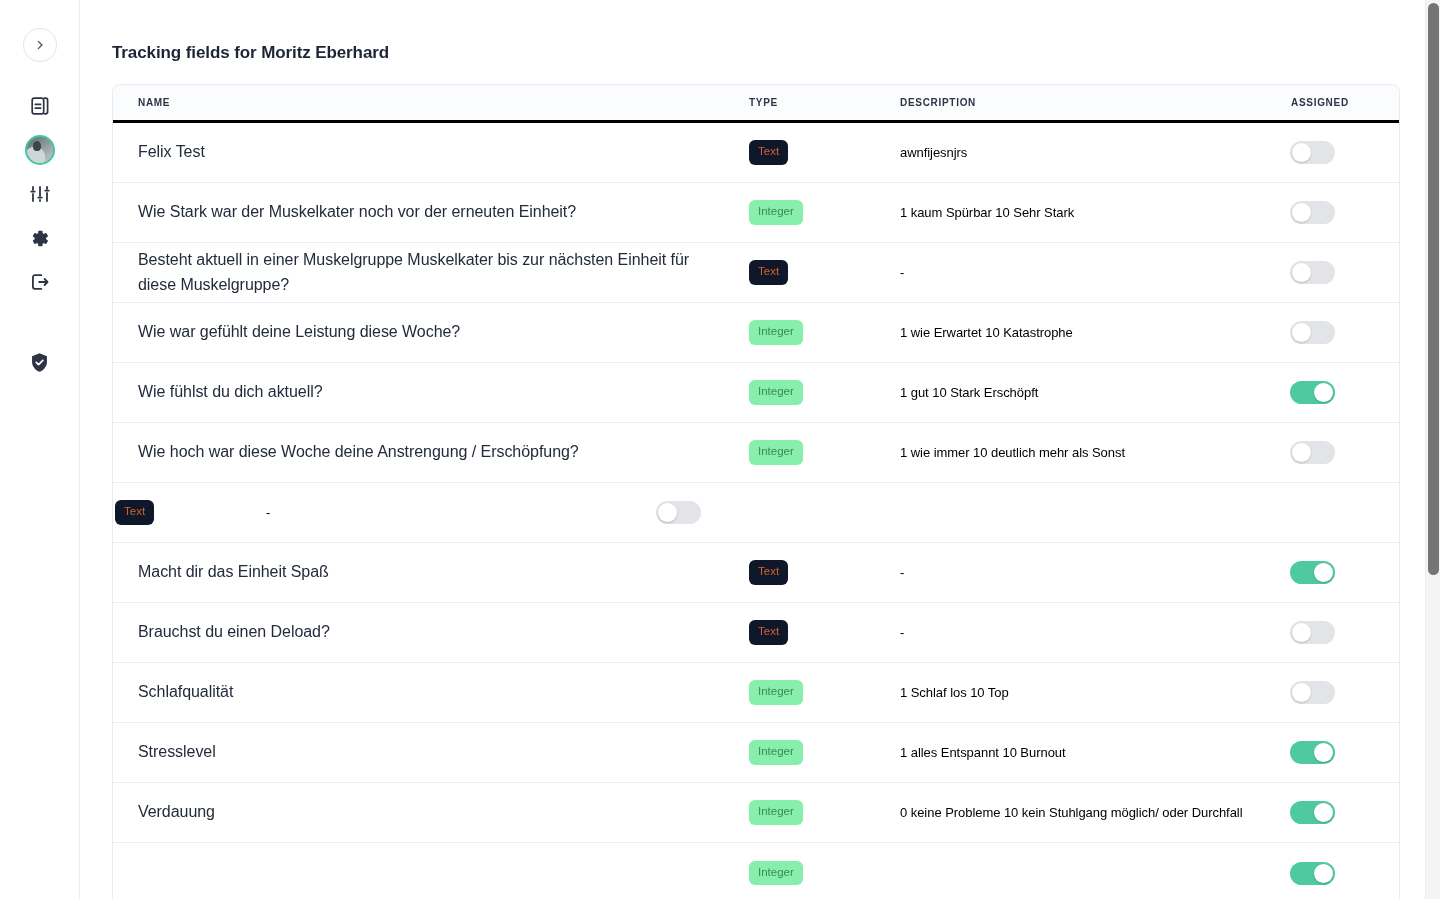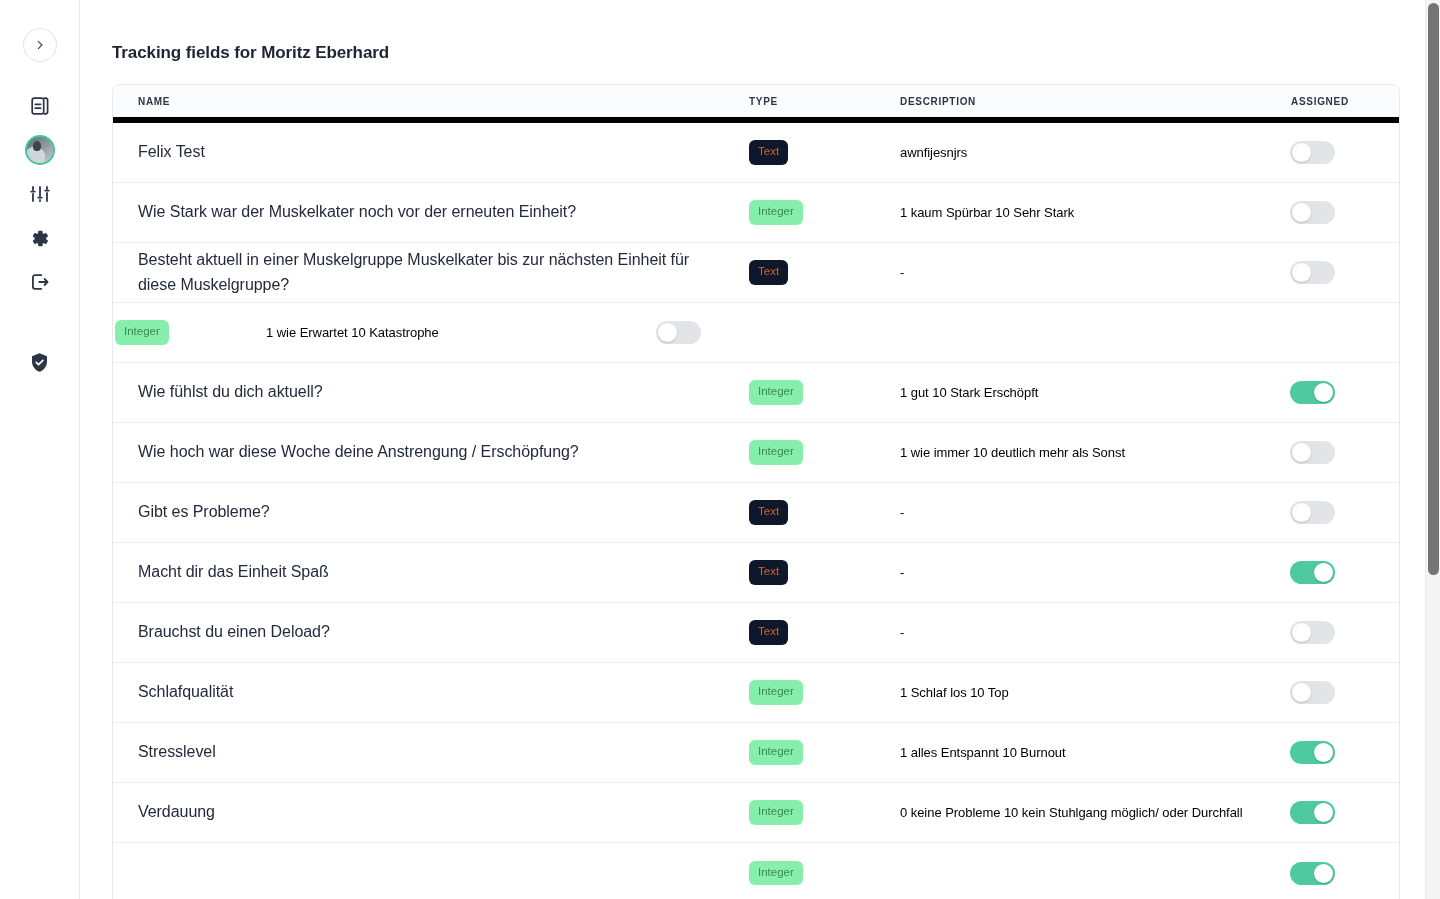--- a/index.html
+++ b/index.html
@@ -115,21 +115,21 @@
     display: flex;
     align-items: center;
     border-bottom: 1px solid #eceef1;
     min-height: 60px;
   }
   .row:last-child { border-bottom: none; }
 
   .head-row {
     background: #fbfcfd;
     min-height: 38px;
-    border-bottom: 6px solid #000000;
+    border-bottom: 3px solid #000000;
   }
   .head-row .c {
     font-size: 10px;
     font-weight: 700;
     letter-spacing: 0.7px;
     color: #2c3445;
     text-transform: uppercase;
   }
 
   .c-name   { flex: 0 0 634px; padding: 0 24px 0 25px; }
@@ -318,20 +318,21 @@
             <div class="c c-name"><span class="cell-name">Besteht aktuell in einer Muskelgruppe Muskelkater bis zur nächsten Einheit für diese Muskelgruppe?</span></div>
             <div class="c c-type"><span class="badge badge-text">Text</span></div>
             <div class="c c-desc"><span class="cell-desc">-</span></div>
             <div class="c c-assign">
               <div class="toggle">
                 <div class="knob"></div>
               </div>
             </div>
           </div>
           <div class="row">
+            <div class="c c-name"><span class="cell-name">Wie war gefühlt deine Leistung diese Woche?</span></div>
             <div class="c c-type"><span class="badge badge-integer">Integer</span></div>
             <div class="c c-desc"><span class="cell-desc">1 wie Erwartet 10 Katastrophe</span></div>
             <div class="c c-assign">
               <div class="toggle">
                 <div class="knob"></div>
               </div>
             </div>
           </div>
           <div class="row">
             <div class="c c-name"><span class="cell-name">Wie fühlst du dich aktuell?</span></div>
@@ -347,21 +348,20 @@
             <div class="c c-name"><span class="cell-name">Wie hoch war diese Woche deine Anstrengung / Erschöpfung?</span></div>
             <div class="c c-type"><span class="badge badge-integer">Integer</span></div>
             <div class="c c-desc"><span class="cell-desc">1 wie immer 10 deutlich mehr als Sonst</span></div>
             <div class="c c-assign">
               <div class="toggle">
                 <div class="knob"></div>
               </div>
             </div>
           </div>
           <div class="row">
-            <div class="c c-name"><span class="cell-name">Gibt es Probleme?</span></div>
             <div class="c c-type"><span class="badge badge-text">Text</span></div>
             <div class="c c-desc"><span class="cell-desc">-</span></div>
             <div class="c c-assign">
               <div class="toggle">
                 <div class="knob"></div>
               </div>
             </div>
           </div>
           <div class="row">
             <div class="c c-name"><span class="cell-name">Macht dir das Einheit Spaß</span></div>

